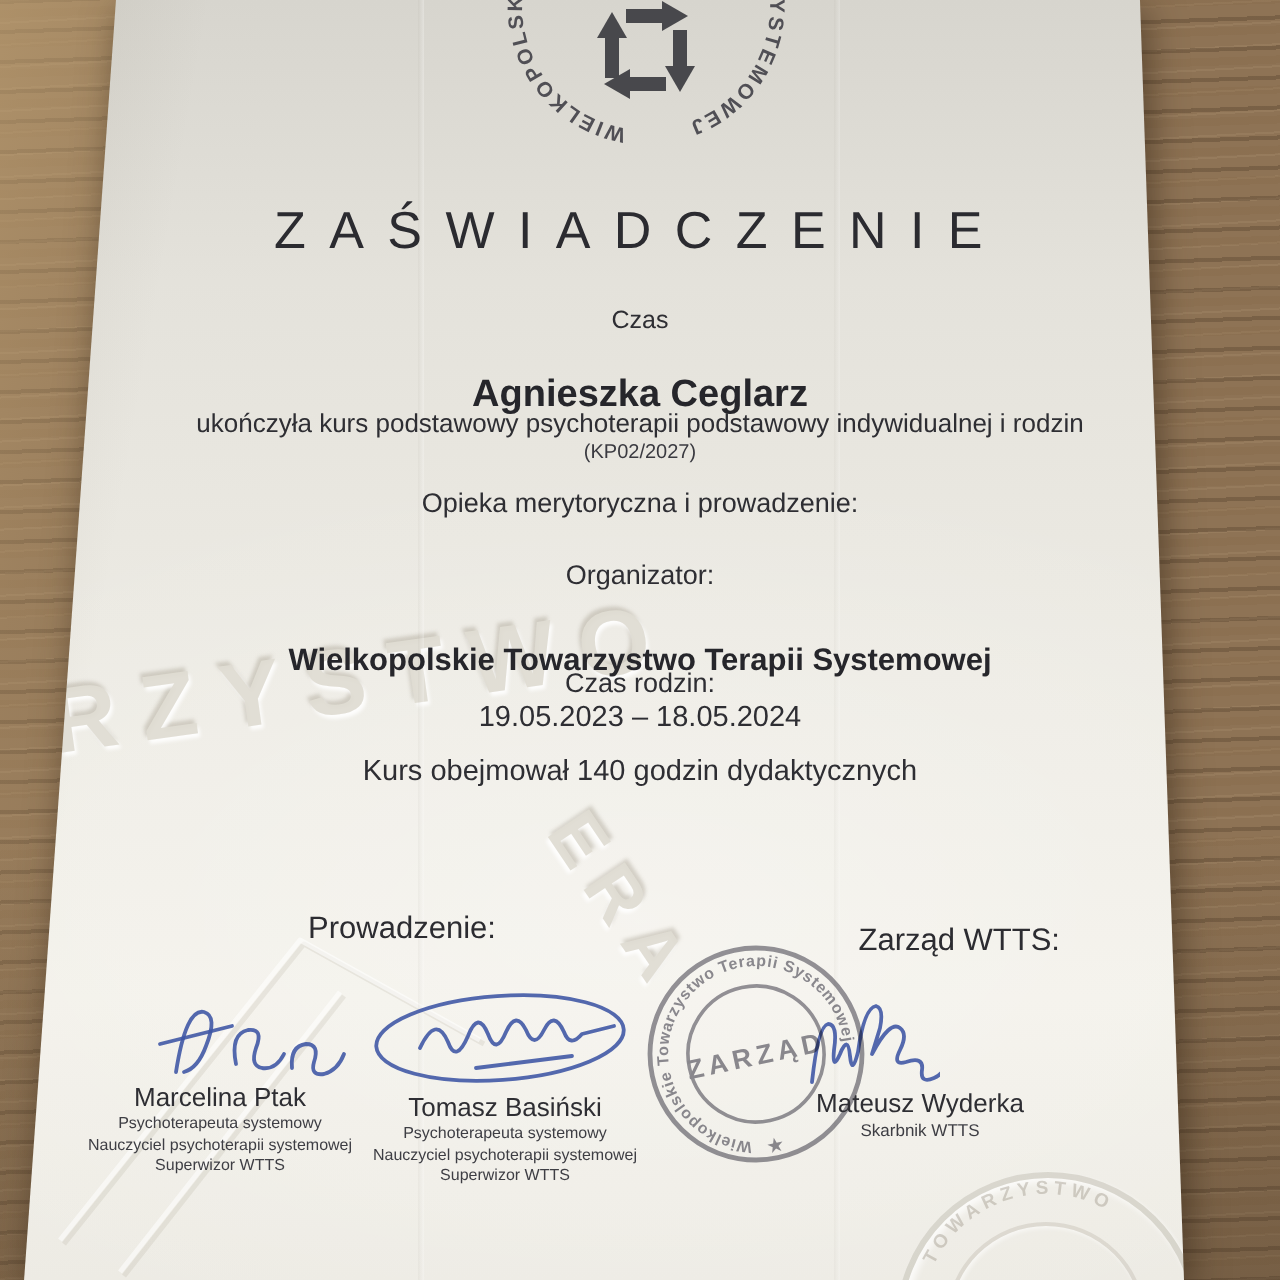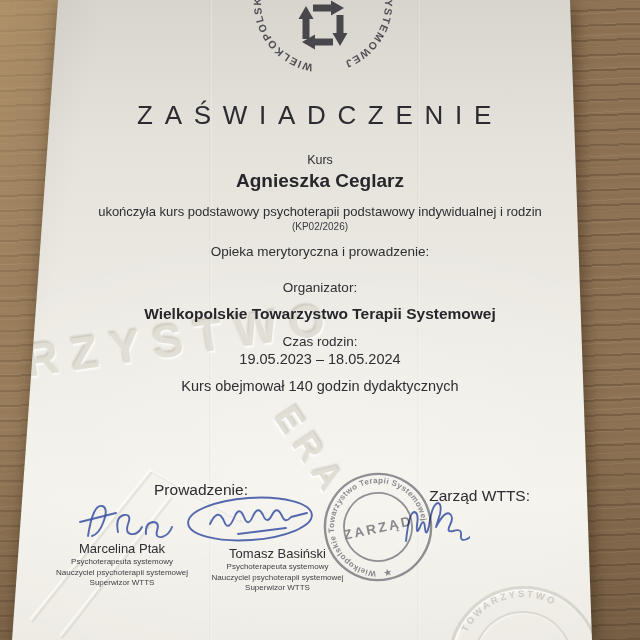--- a/index.html
+++ b/index.html
@@ -22,44 +22,44 @@
     filter: drop-shadow(3px 5px 9px rgba(35,24,12,.5)); }
   .paper { position:absolute; inset:0;
     clip-path: polygon(9.06% 0%, 89.06% 0%, 92.5% 100%, 1.88% 100%);
     background:
       radial-gradient(120% 60% at 50% 72%, rgba(255,255,255,.30), rgba(255,255,255,0) 60%),
       linear-gradient(100deg, rgba(120,110,92,.14), rgba(0,0,0,0) 14%),
       linear-gradient(180deg, #d7d5ce 0%, #e4e2db 22%, #edebe4 52%, #f3f1ea 78%, #edebe4 100%);
   }
 
   .txt { position:absolute; left:4px; width:632px; text-align:center; color:#2e2e33; }
-  .b { font-weight:bold; color:#26262b; }
+  .b { font-weight:bold; color:#26262b;margin-top:17px; }
 
   .cert-title { top:100px; font-size:26px; letter-spacing:.45em; color:#2b2b30; }
   .salutation { top:153px; font-size:12.5px; }
   .recipient  { top:170px; font-size:19px; }
   .statement  { top:204px; font-size:13px; }
   .code       { top:221px; font-size:10px; color:#3a3a40; }
   .care-label { top:244px; font-size:13.5px; }
   .care-names { top:261px; font-size:15px; }
   .org-label  { top:280px; font-size:13.5px; }
   .org-name   { top:305px; font-size:15.5px; }
   .dur-label  { top:334px; font-size:13.5px; }
   .dur-value  { top:351px; font-size:14.5px;text-align:center; }
   .hours      { top:378px; font-size:14.5px; }
 
-  .sign-label { position:absolute; font-size:15.5px; color:#2c2c31;margin-top:25px; }
+  .sign-label { position:absolute; font-size:15.5px; color:#2c2c31; }
   .lbl-left  { left:116px; top:456px; width:170px; text-align:center; }
   .lbl-right { left:360px; top:462px; width:170px; text-align:right; }
 
   .sig-col { position:absolute; text-align:center; color:#2e2e33; }
   .sig-name  { font-size:13px; margin-bottom:1px; }
   .sig-title { font-size:8px; line-height:10.5px; color:#3e3e44; }
-  .col1 { left:42px;  top:541px; width:160px; }
-  .col2 { left:195px; top:546px; width:165px; }
+  .col1 { left:30px;  top:541px; width:160px; }
+  .col2 { left:170px; top:546px; width:165px; }
   .col3 { left:390px; top:544px; width:140px; }
   .col3 .sig-title { font-size:8.5px; }
 
   .sig-svg { position:absolute; }
   .sig-svg path, .sig-svg ellipse { stroke:#3c54a4; fill:none;
     stroke-width:1.9; stroke-linecap:round; stroke-linejoin:round; opacity:.88; }
 
   .logo-svg { position:absolute; left:238px; top:0; }
   .logo-svg text { font-weight:bold; font-size:10.5px; letter-spacing:1.4px; fill:#504f55; }
   .logo-svg line { stroke:#48484c; stroke-width:7; }
@@ -132,24 +132,24 @@
         <line x1="-10" y1="-17" x2="9" y2="-17"></line>
         <polygon points="21,-17 8,-24.5 8,-9.5"></polygon>
         <line x1="17" y1="-10" x2="17" y2="9"></line>
         <polygon points="17,21 9.5,8 24.5,8"></polygon>
         <line x1="10" y1="17" x2="-9" y2="17"></line>
         <polygon points="-21,17 -8,9.5 -8,24.5"></polygon>
       </g>
     </svg>
 
     <div class="txt cert-title">ZAŚWIADCZENIE</div>
-    <div class="txt salutation">Kurs</div>
+    <div class="txt salutation">Czas</div>
     <div class="txt recipient b">Agnieszka Ceglarz</div>
     <div class="txt statement">ukończyła kurs podstawowy psychoterapii podstawowy indywidualnej i rodzin</div>
-    <div class="txt code">(KP02/2026)</div>
+    <div class="txt code">(KP02/2027)</div>
     <div class="txt care-label">Opieka merytoryczna i prowadzenie:</div>
     <div class="txt org-label">Organizator:</div>
     <div class="txt org-name b">Wielkopolskie Towarzystwo Terapii Systemowej</div>
     <div class="txt dur-label">Czas rodzin:</div>
     <div class="txt dur-value">19.05.2023 – 18.05.2024</div>
     <div class="txt hours">Kurs obejmował 140 godzin dydaktycznych</div>
 
     <div class="sign-label lbl-left">Prowadzenie:</div>
     <div class="sign-label lbl-right">Zarząd WTTS:</div>
 
@@ -186,20 +186,24 @@
       <div class="sig-title">Psychoterapeuta systemowy</div>
       <div class="sig-title">Nauczyciel psychoterapii systemowej</div>
       <div class="sig-title">Superwizor WTTS</div>
     </div>
     <div class="sig-col col2">
       <div class="sig-name">Tomasz Basiński</div>
       <div class="sig-title">Psychoterapeuta systemowy</div>
       <div class="sig-title">Nauczyciel psychoterapii systemowej</div>
       <div class="sig-title">Superwizor WTTS</div>
     </div>
+    <div class="sig-col col3">
+      <div class="sig-name">Mateusz Wyderka</div>
+      <div class="sig-title">Skarbnik WTTS</div>
+    </div>
 
     <div class="emboss-ridge seal-outer"></div>
     <div class="emboss-ridge seal-inner"></div>
     <svg class="seal-arc-svg" width="150" height="60" viewBox="0 0 150 60">
       <defs>
         <path id="sealarc" d="M13,75 a62,62 0 0,1 124,0"></path>
       </defs>
       <text>
         <textPath href="#sealarc" startOffset="14%">TOWARZYSTWO</textPath>
       </text>

